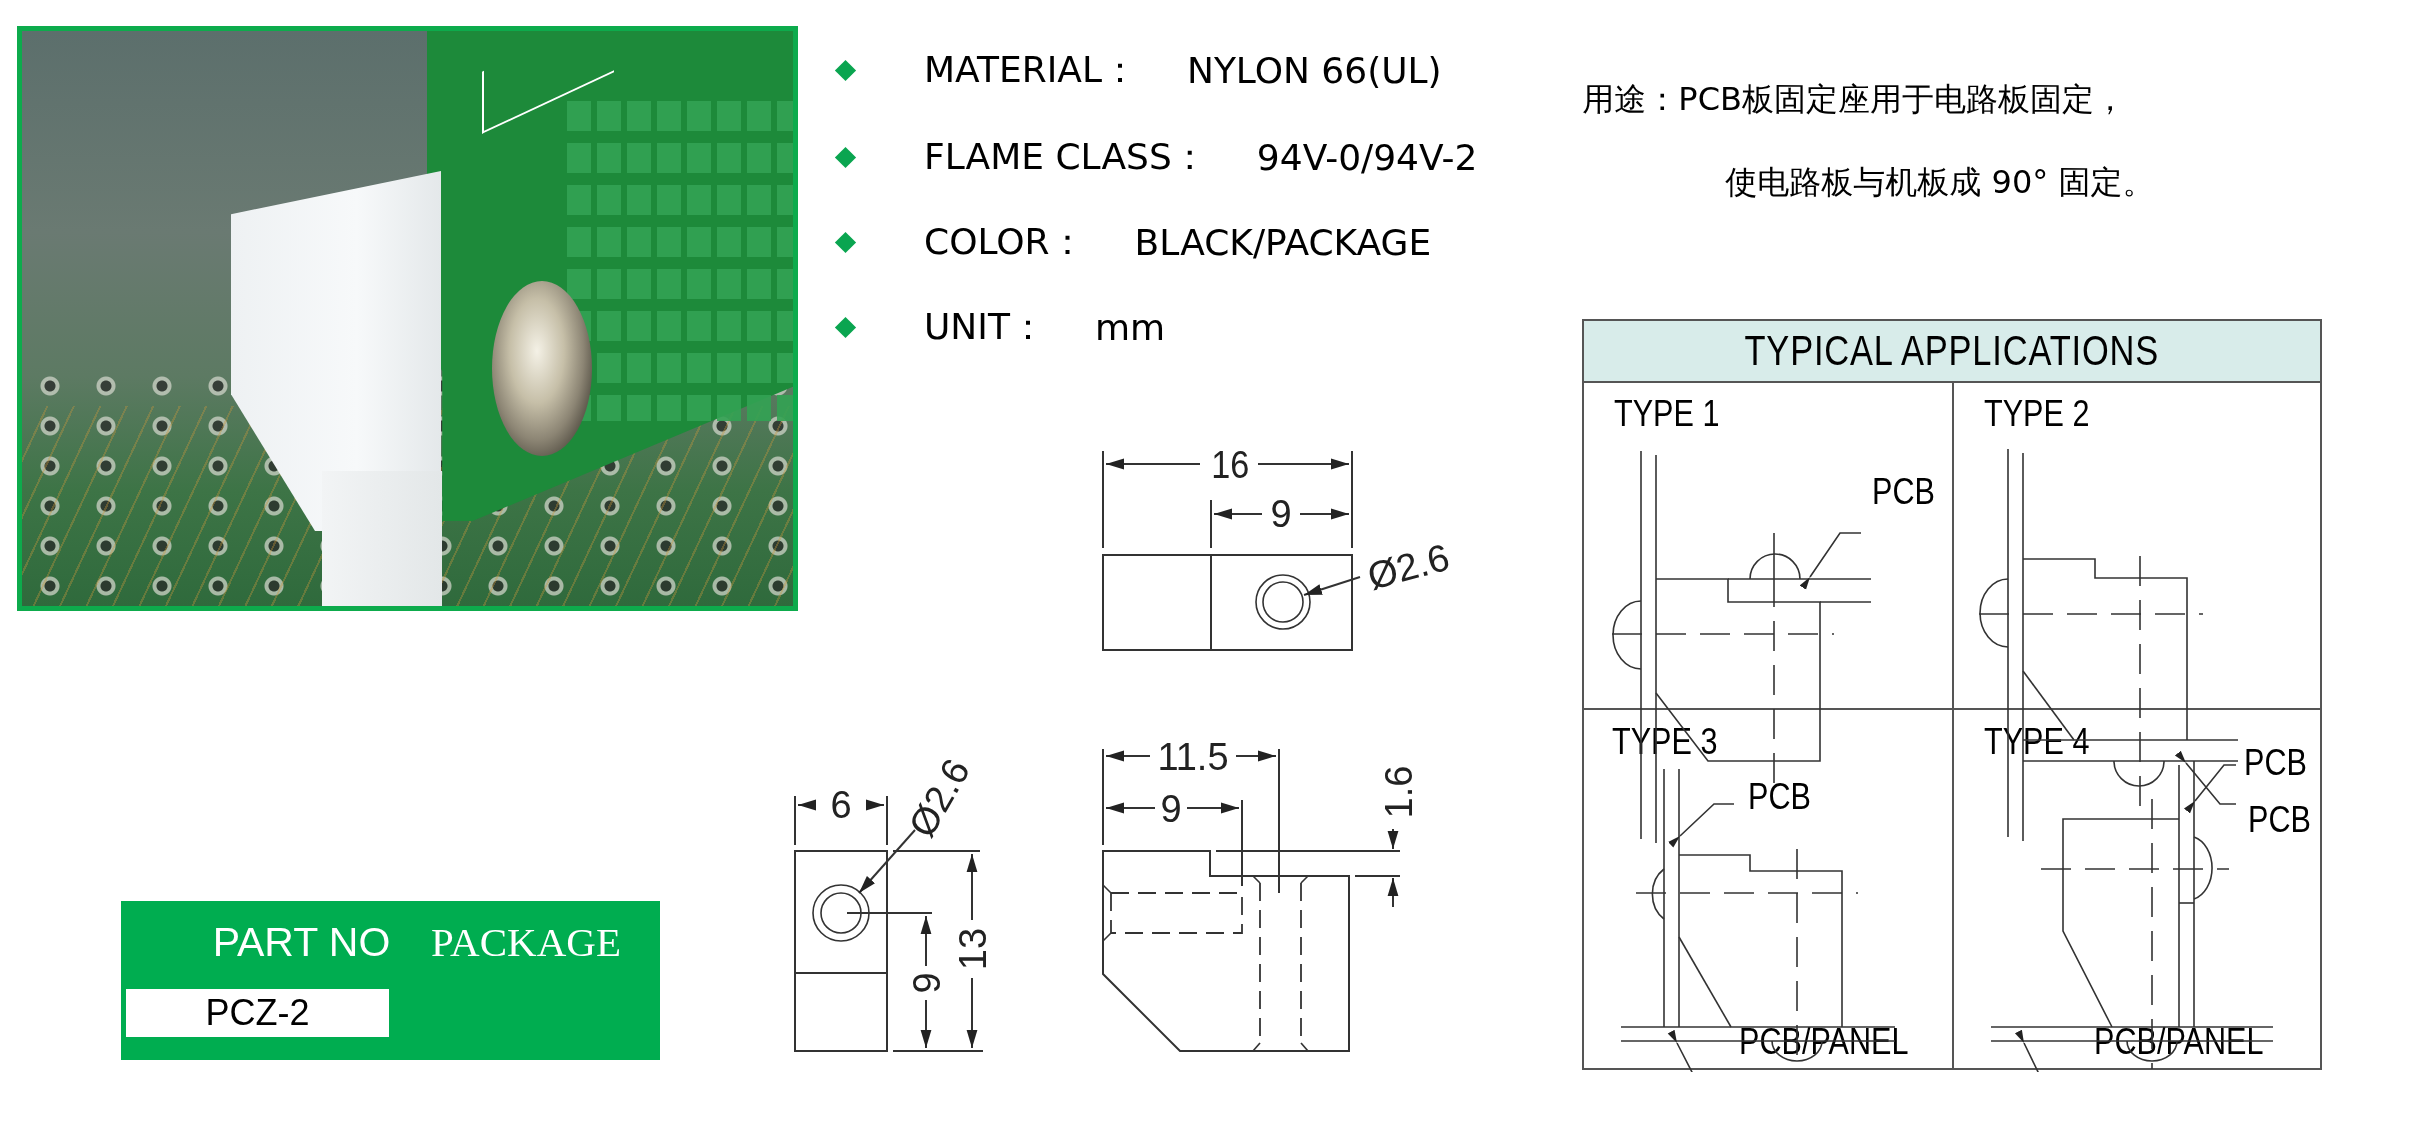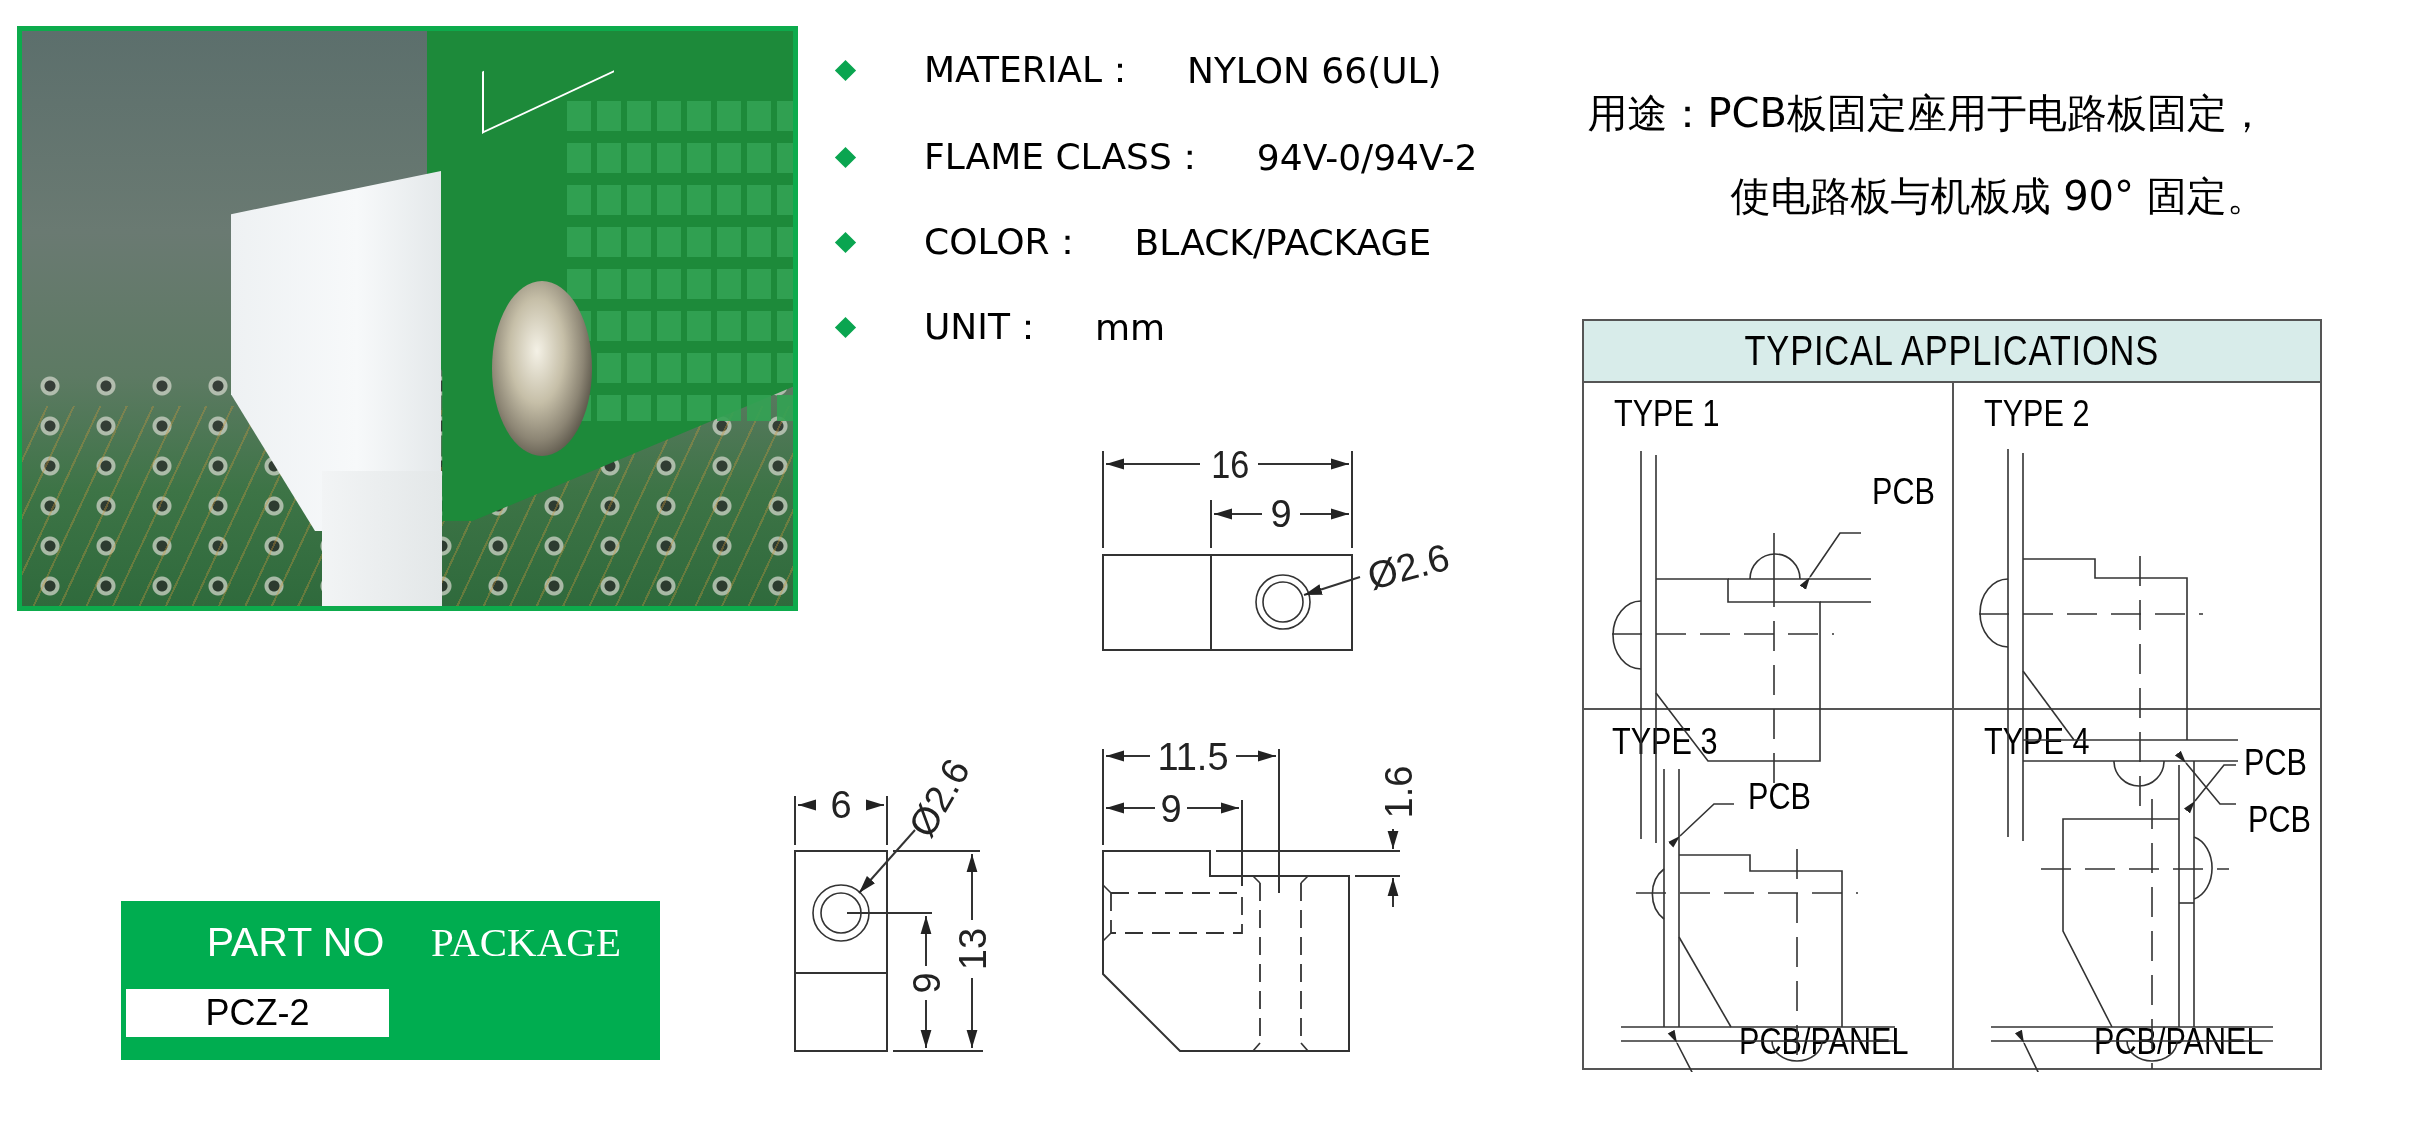--- a/index.html
+++ b/index.html
@@ -24,21 +24,21 @@
     -webkit-mask-image: linear-gradient(180deg, #000 0 30px, transparent 30px 40px); mask-image: repeating-linear-gradient(180deg, #000 0 30px, transparent 30px 42px); opacity:.9; }
   .photo .screw { position:absolute; left:470px; top:250px; width:100px; height:175px; border-radius:50%;
     background: radial-gradient(ellipse at 45% 40%, #f4f1e6 0%, #c6bfa8 35%, #8c8574 60%, #3f3b32 85%); }
   .photo .silk { position:absolute; left:460px; top:10px; width:130px; height:60px; border-left:2px solid #fff; border-bottom:2px solid #fff; transform:skewY(-25deg); }
 
   
   .spec { left:838px; font-family:"DejaVu Sans", sans-serif; font-size:36px; display:flex; align-items:center;gap:35px; }
   .spec .bullet { width:15px; height:15px; background:#0aa550; transform:rotate(45deg); margin-right:36px; }
   .spec .label { white-space:pre; }
 
-  .usage { left:1562px; font-size:40px; white-space:pre; }
+  .usage { left:1562px; font-size:32px; white-space:pre; }
 
   
   .parttbl { left:121px; top:901px; width:539px; height:159px; background:#00ad50; }
   .parttbl .hdr { position:absolute; top:0; height:82px; color:#fff; font-family:"Liberation Sans", sans-serif; font-size:41px; display:flex; align-items:center; justify-content:center; }
   .parttbl .cell { position:absolute; top:88px; height:48px; background:#fff; font-family:"Liberation Sans", sans-serif; font-size:36px; display:flex; align-items:center; justify-content:center; }
 
   
   .apps { left:1582px; top:319px; width:740px; height:751px; border:2px solid #555; box-sizing:border-box; }
   .apps .head { position:absolute; left:0; top:0; right:0; height:60px; background:#d8ecea; border-bottom:2px solid #555; display:flex; align-items:center; justify-content:center;
     font-family:"Liberation Sans", sans-serif; font-size:42px; transform-origin:center; }
@@ -163,21 +163,21 @@
     <text x="930" y="840" transform="rotate(-60 930 840)">Ø2.6</text>
     <text x="940" y="983" text-anchor="middle" transform="rotate(-90 940 983)">9</text>
     <text x="986" y="949" text-anchor="middle" transform="rotate(-90 986 949)">13</text>
     <text x="1193" y="770" text-anchor="middle">11.5</text>
     <text x="1171" y="822" text-anchor="middle">9</text>
     <text x="1412" y="792" text-anchor="middle" transform="rotate(-90 1412 792)">1.6</text>
   </g>
 </svg>
 
 <div class="abs parttbl">
-  <div class="hdr" style="left:12px;width:271px;padding-left:27px;">PART NO</div>
+  <div class="hdr" style="left:18px;width:271px;padding-left:27px;">PART NO</div>
   <div class="hdr" style="left:271px;width:268px;font-family:Liberation Serif, serif;">PACKAGE</div>
   <div class="cell" style="left:5px;width:263px;">PCZ-2</div>
 </div>
 
 <div class="abs apps">
   <div class="head">
       <span>TYPICAL  APPLICATIONS</span>
     </div>
   <div class="vdiv"></div>
   <div class="hdiv"></div>

